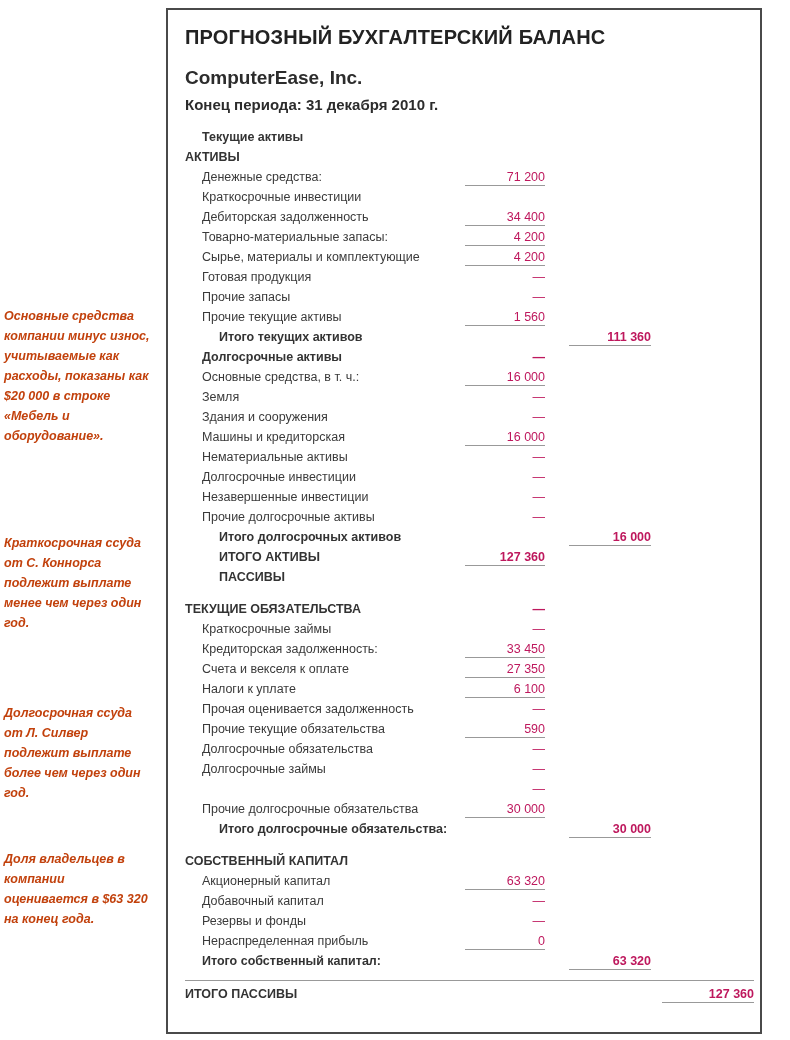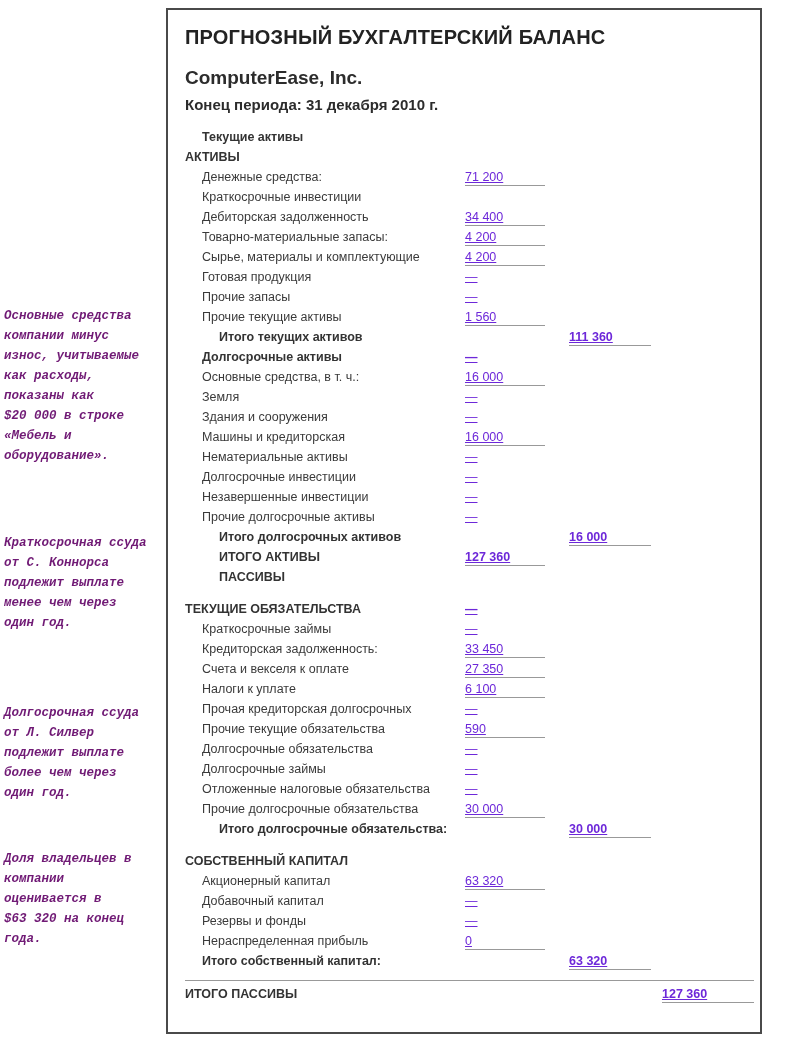--- a/index.html
+++ b/index.html
@@ -12,21 +12,21 @@
     position: relative;
     overflow: hidden;
   }
   .page { position: relative; width: 790px; height: 1040px; background: #fff; }
 
   
   .notes-rail { position: absolute; left: 4px; top: 0; width: 152px; height: 1040px; }
   .note {
     position: absolute; width: 146px;
     font-style: italic; font-weight: 600;
-    font-size: 12.5px; line-height: 20px; color: #701a75; font-family: Liberation Mono, monospace;
+    font-size: 12.5px; line-height: 20px; color: #c2410c;
   }
   .note-0 { top: 306px; }
   .note-1 { top: 533px; }
   .note-2 { top: 703px; }
   .note-3 { top: 849px; }
 
   
   .sheet {
     position: absolute; left: 166px; top: 8px;
     width: 596px; height: 1026px;
@@ -45,22 +45,22 @@
   .row { position: relative; height: 20px; }
   .lbl {
     position: absolute; left: 0; top: 0;
     line-height: 20px; font-size: 12.5px; white-space: nowrap; color: #3a3a3a;
   }
   .ind-1 { left: 17px; }
   .ind-2 { left: 34px; }
   .b { font-weight: bold; color: #333; }
   .val {
     position: absolute; top: 1px; height: 18px; line-height: 18px;
-    font-size: 12.5px; white-space: nowrap;
-    border-bottom: 1px solid transparent; color: #6d28d9; text-decoration: underline;
+    font-size: 12.5px; text-align: right; white-space: nowrap;
+    border-bottom: 1px solid transparent; color: #be185d;
   }
   .val.u { border-bottom-color: #999; }
   .c1 { width: 80px; right: 209px; }
   .c2 { width: 82px; right: 103px; }
   .c3 { width: 92px; right: 0; }
   .divider { height: 1px; background: #999; margin: 9px 0 3px 0; }
 </style>
 </head>
 <body>
 
@@ -180,37 +180,36 @@
         </div>
         <div class="row">
           <span class="lbl ind-1">Счета и векселя к оплате</span>
           <span class="val c1 u">27 350</span>
         </div>
         <div class="row">
           <span class="lbl ind-1">Налоги к уплате</span>
           <span class="val c1 u">6 100</span>
         </div>
         <div class="row">
-          <span class="lbl ind-1">Прочая кредиторская долгосрочных</span>
+          <span class="lbl ind-1">Прочая оценивается задолженность</span>
           <span class="val c1">—</span>
         </div>
         <div class="row">
           <span class="lbl ind-1">Прочие текущие обязательства</span>
           <span class="val c1 u">590</span>
         </div>
         <div class="row">
           <span class="lbl ind-1">Долгосрочные обязательства</span>
           <span class="val c1">—</span>
         </div>
         <div class="row">
           <span class="lbl ind-1">Долгосрочные займы</span>
           <span class="val c1">—</span>
         </div>
         <div class="row">
-          <span class="lbl ind-1">Отложенные налоговые обязательства</span>
           <span class="val c1">—</span>
         </div>
         <div class="row">
           <span class="lbl ind-1">Прочие долгосрочные обязательства</span>
           <span class="val c1 u">30 000</span>
         </div>
         <div class="row">
           <span class="lbl ind-2 b">Итого долгосрочные обязательства:</span>
           <span class="val c2 u b">30 000</span>
         </div>

